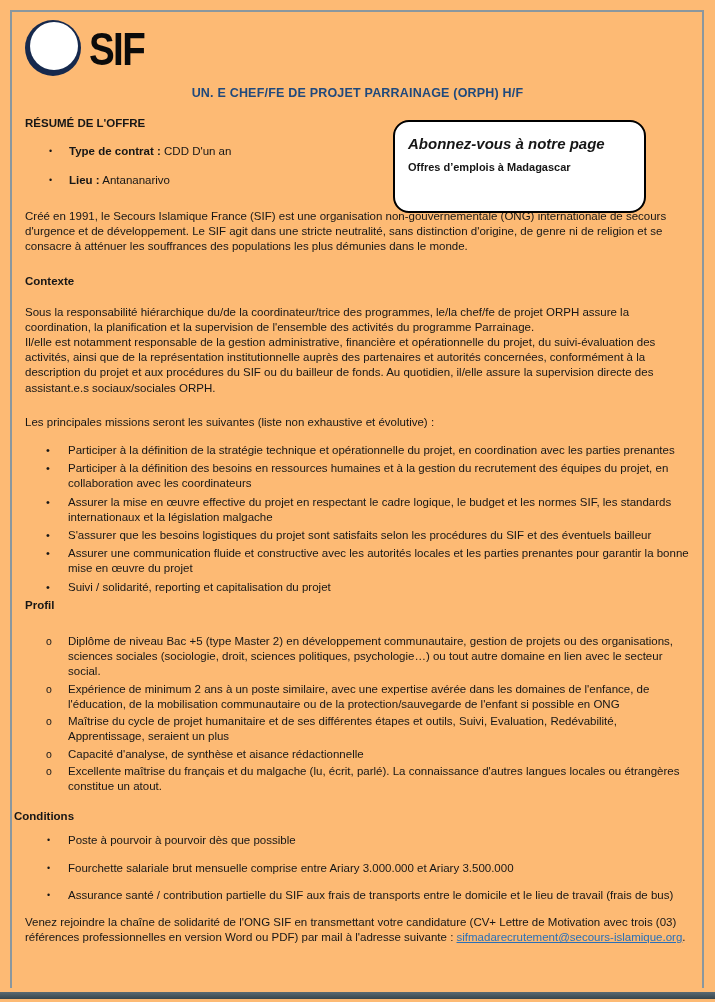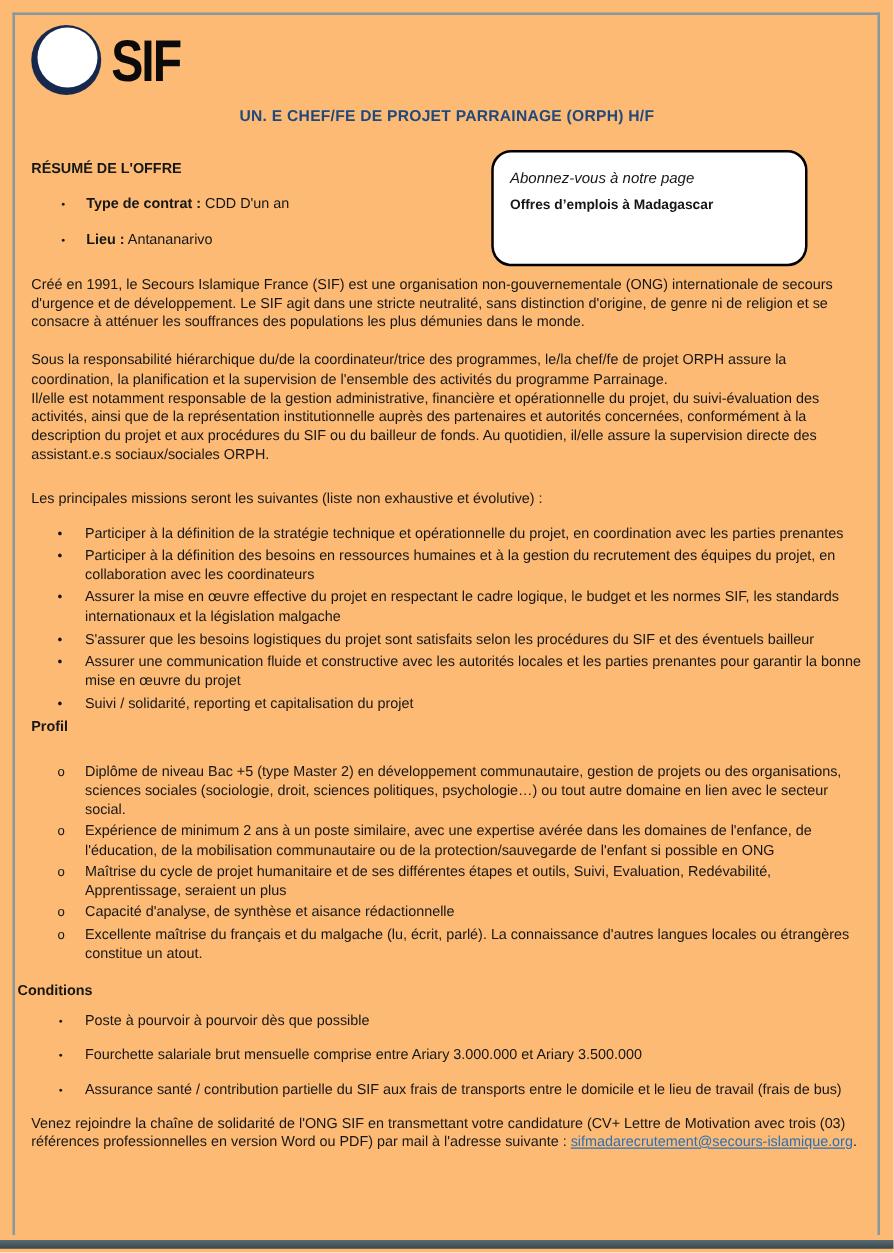--- a/index.html
+++ b/index.html
@@ -24,32 +24,32 @@
   .logo-circle { position:relative; width:58px; height:58px; }
   .lc-outer { position:absolute; left:0; top:0; width:56px; height:56px; border-radius:50%; background:#16294D; }
   .lc-inner { position:absolute; left:5px; top:2px; width:48px; height:48px; border-radius:50%; background:#ffffff; }
   .logo-text {
     display:inline-block; font-weight:700; font-size:47px; letter-spacing:-2px;
     transform:scaleX(.82); transform-origin:left center; color:#0b0b0b; margin-left:6px;
   }
   
   .title { margin:6px 0 0 0; text-align:center; font-weight:700; font-size:12.5px; color:#1F497D; letter-spacing:.2px; }
   
-  .resume-h { font-weight:700; font-size:12px; margin-top:27px; }
+  .resume-h { font-weight:700; font-size:12px; margin-top:15px; }
   .resume-list { margin:13px 0 0 0; padding:0; list-style:none; width:380px; }
   .resume-list li { position:relative; padding-left:44px; margin-bottom:13px; }
   .resume-list li::before { content:"•"; position:absolute; left:24px; top:0; font-size:9px; line-height:15.2px; }
   .res-label { font-weight:700; }
   
   .promo-box {
     position:absolute; left:393px; top:120px; width:228px; height:76px;
     border:2px solid #000; border-radius:16px; padding:13px 8px 0 13px; box-sizing:content-box;
     background:#fff; cursor:pointer;
   }
-  .promo-line1 { font-weight:400; font-style:italic; font-size:12px; }
+  .promo-line1 { font-weight:700; font-style:italic; font-size:15px; }
   .promo-line2 { font-weight:700; font-size:11px; margin-top:9px; }
   
   .intro { margin-top:21px; }
   .sect-h { font-weight:700; font-size:11.5px; }
   .contexte-h { margin-top:20px; }
   .ctx-para { margin-top:15px; }
   .missions-intro { margin-top:19px; }
   
   .missions-list { margin:13px 0 0 0; padding:0; list-style:none; }
   .missions-list li { position:relative; padding-left:43px; margin-bottom:3px; }
@@ -93,20 +93,21 @@
         <span>CDD D'un an</span>
       </li>
       <li>
         <span class="res-label">Lieu :</span>
         <span>Antananarivo</span>
       </li>
     </ul>
 
     <div class="intro">Créé en 1991, le Secours Islamique France (SIF) est une organisation non-gouvernementale (ONG) internationale de secours d'urgence et de développement. Le SIF agit dans une stricte neutralité, sans distinction d'origine, de genre ni de religion et se consacre à atténuer les souffrances des populations les plus démunies dans le monde.</div>
 
+    <div class="sect-h contexte-h">Contexte</div>
     <div class="ctx-para">
       <div>Sous la responsabilité hiérarchique du/de la coordinateur/trice des programmes, le/la chef/fe de projet ORPH assure la coordination, la planification et la supervision de l'ensemble des activités du programme Parrainage.</div>
       <div>Il/elle est notamment responsable de la gestion administrative, financière et opérationnelle du projet, du suivi-évaluation des activités, ainsi que de la représentation institutionnelle auprès des partenaires et autorités concernées, conformément à la description du projet et aux procédures du SIF ou du bailleur de fonds. Au quotidien, il/elle assure la supervision directe des assistant.e.s sociaux/sociales ORPH.</div>
     </div>
 
     <div class="missions-intro">Les principales missions seront les suivantes (liste non exhaustive et évolutive) :</div>
     <ul class="missions-list">
       <li>Participer à la définition de la stratégie technique et opérationnelle du projet, en coordination avec les parties prenantes</li>
       <li>Participer à la définition des besoins en ressources humaines et à la gestion du recrutement des équipes du projet, en collaboration avec les coordinateurs</li>
       <li>Assurer la mise en œuvre effective du projet en respectant le cadre logique, le budget et les normes SIF, les standards internationaux et la législation malgache</li>

